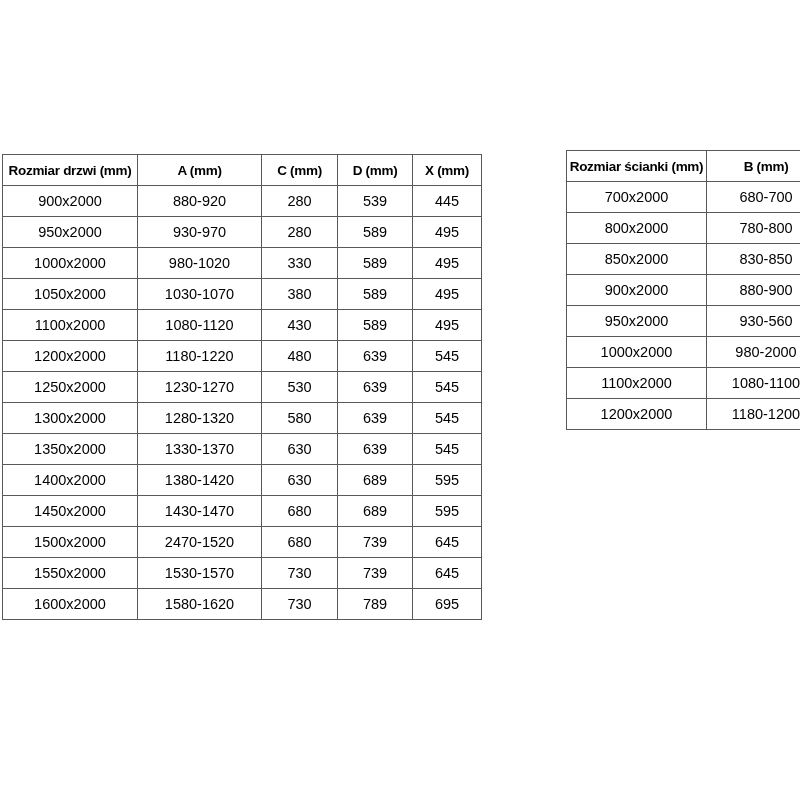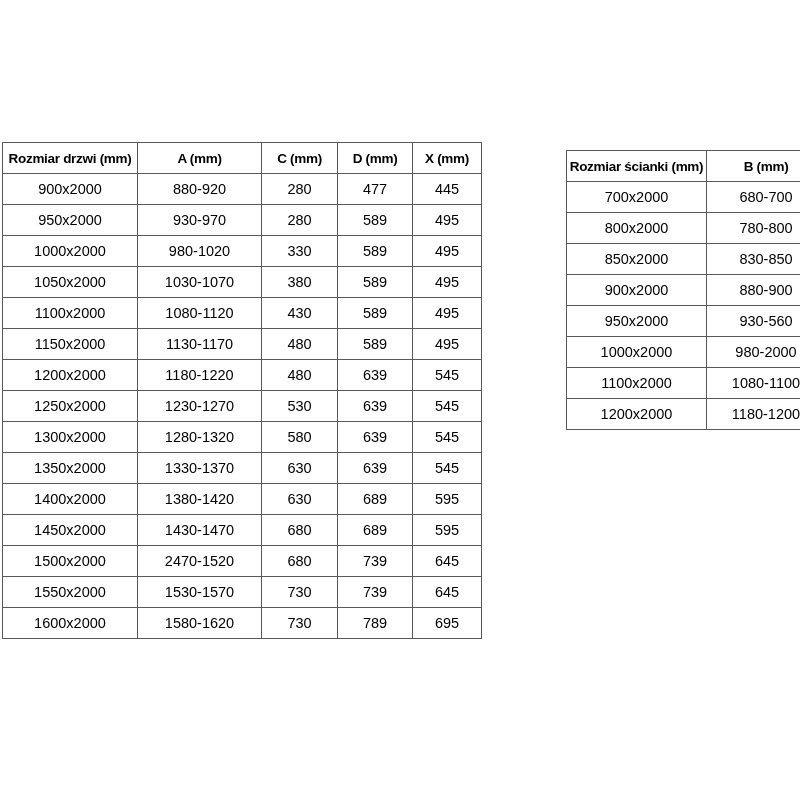--- a/index.html
+++ b/index.html
@@ -34,21 +34,21 @@
     font-weight: bold;
     font-size: 13.5px;
     letter-spacing: -0.3px;
   }
   table.spec td {
     font-weight: normal;
     font-size: 14.5px;
   }
   #door-table {
     left: 2px;
-    top: 142px;
+    top: 154px;
     width: 479px;
   }
   #wall-table {
     left: 566px;
     top: 150px;
     width: 259px;
   }
 </style>
 </head>
 <body>
@@ -70,21 +70,21 @@
           <th>C (mm)</th>
           <th>D (mm)</th>
           <th>X (mm)</th>
         </tr>
     </thead>
     <tbody>
         <tr>
           <td>900x2000</td>
           <td>880-920</td>
           <td>280</td>
-          <td>477</td>
+          <td>539</td>
           <td>445</td>
         </tr>
         <tr>
           <td>950x2000</td>
           <td>930-970</td>
           <td>280</td>
           <td>589</td>
           <td>495</td>
         </tr>
         <tr>
@@ -98,27 +98,20 @@
           <td>1050x2000</td>
           <td>1030-1070</td>
           <td>380</td>
           <td>589</td>
           <td>495</td>
         </tr>
         <tr>
           <td>1100x2000</td>
           <td>1080-1120</td>
           <td>430</td>
-          <td>589</td>
-          <td>495</td>
-        </tr>
-        <tr>
-          <td>1150x2000</td>
-          <td>1130-1170</td>
-          <td>480</td>
           <td>589</td>
           <td>495</td>
         </tr>
         <tr>
           <td>1200x2000</td>
           <td>1180-1220</td>
           <td>480</td>
           <td>639</td>
           <td>545</td>
         </tr>

